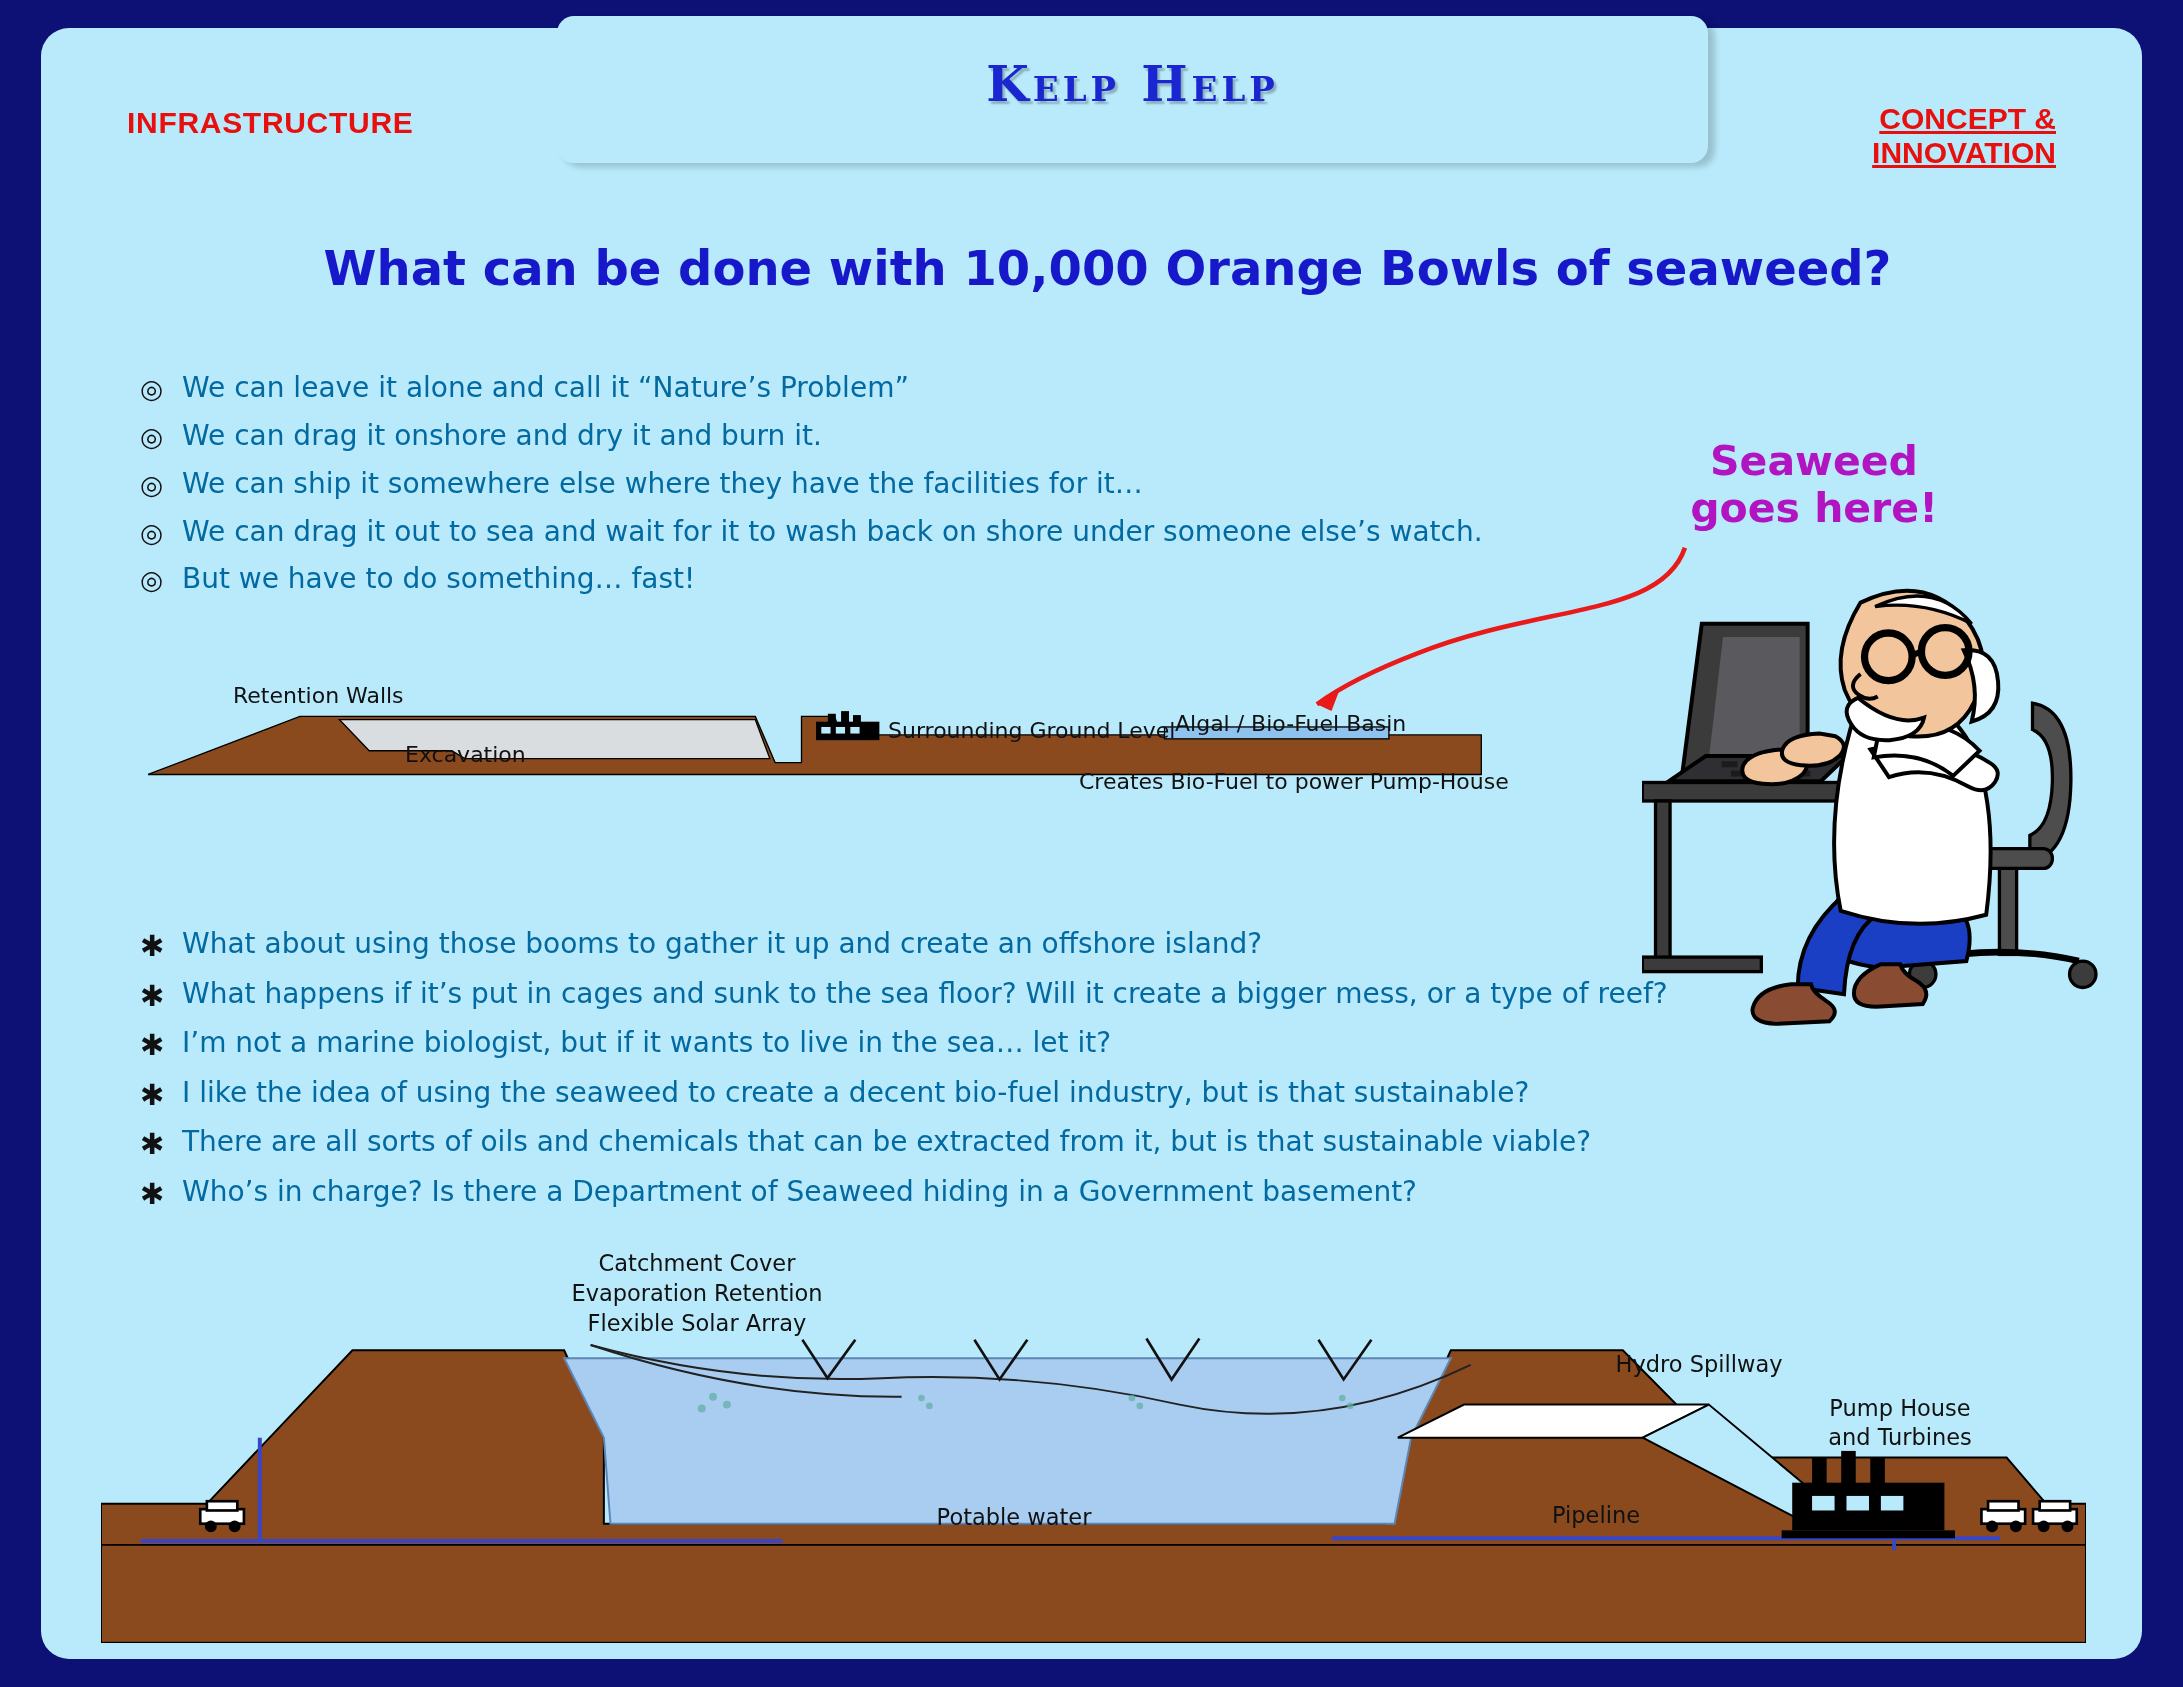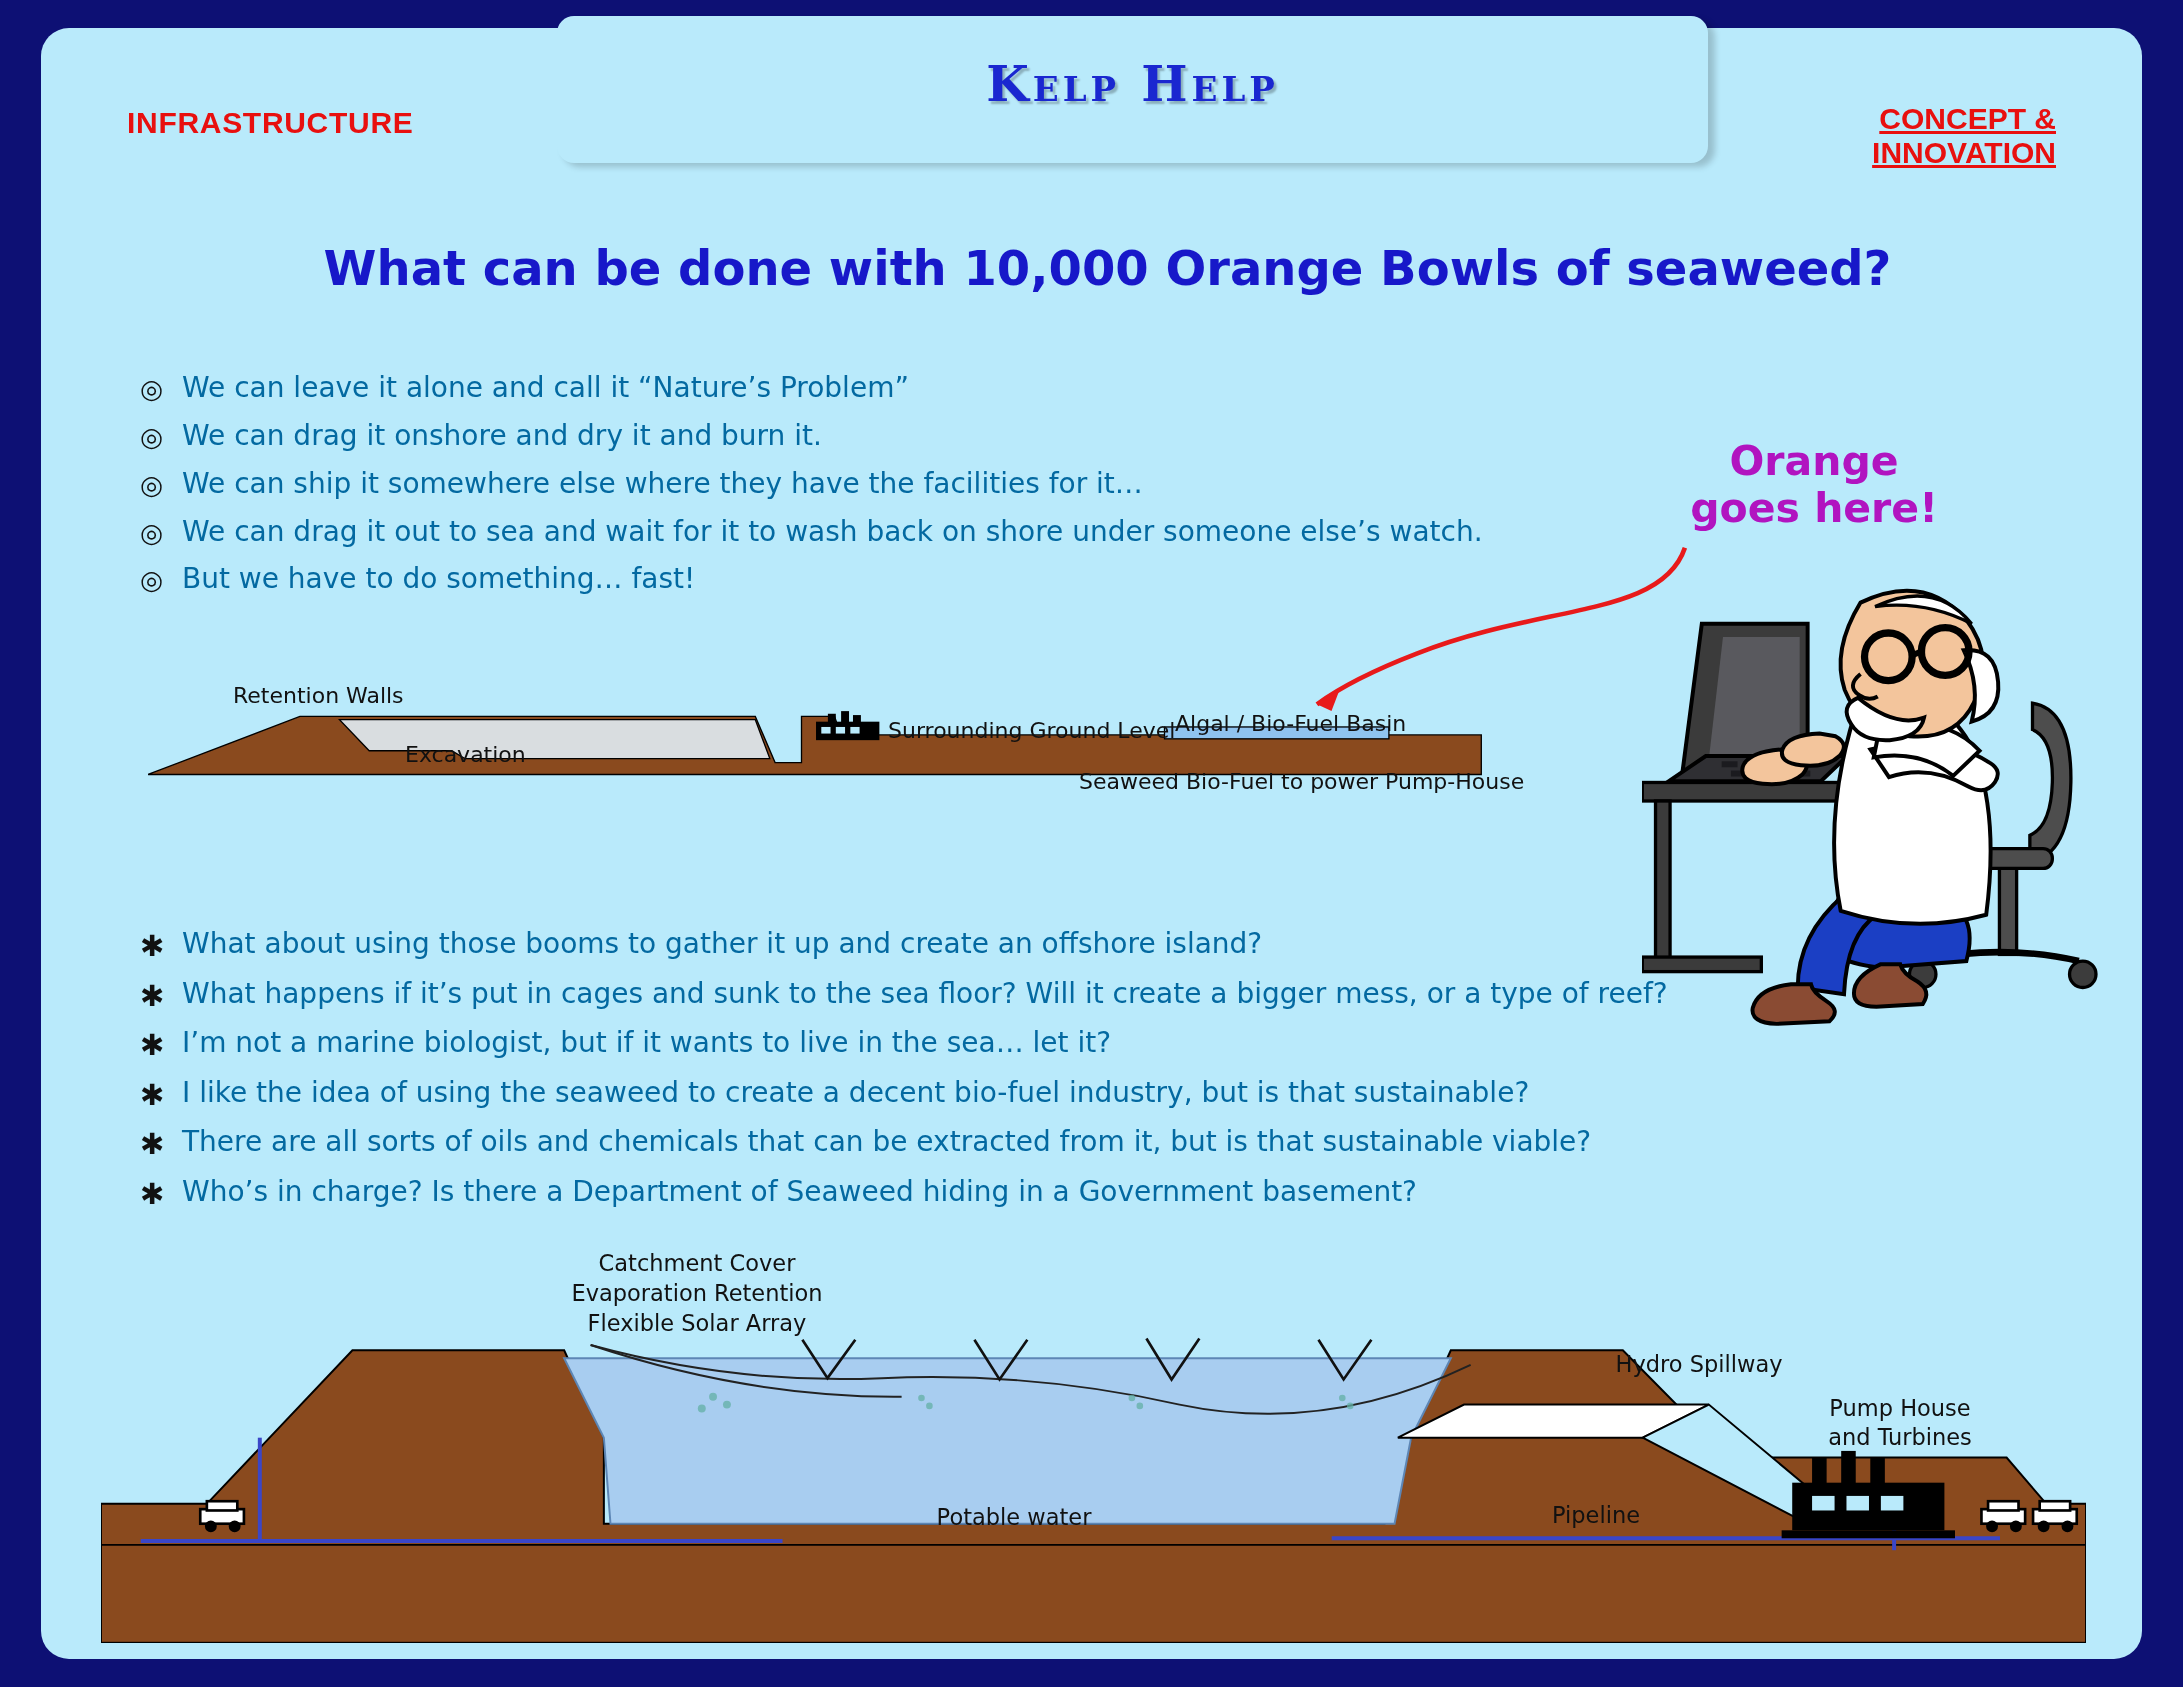--- a/index.html
+++ b/index.html
@@ -190,21 +190,21 @@
       <div class="marker">◎</div>
       <div class="txt">We can drag it out to sea and wait for it to wash back on shore under someone else’s watch.</div>
     </div>
     <div class="row">
       <div class="marker">◎</div>
       <div class="txt">But we have to do something… fast!</div>
     </div>
   </div>
 
   <div class="annot">
-    <span>Orange</span><br>
+    <span>Seaweed</span><br>
     <span>goes here!</span>
   </div>
   <svg style="position:absolute;left:1158px;top:490px;width:516px;height:218px" viewBox="0 0 780 330">
     <path d="M735,45 C700,150 520,130 330,205 C260,232 215,255 178,282" stroke="#e81a1a" stroke-width="7" fill="none"></path>
     <path d="M178,282 L213,258 L200,292 Z" fill="#e81a1a"></path>
   </svg>
 
   <div class="diagram1">
     <svg width="1389" height="132" viewBox="0 0 2100 200">
 
@@ -222,21 +222,21 @@
         <rect x="1078" y="38" width="12" height="12" fill="#000"></rect>
         <rect x="1030" y="56" width="14" height="10" fill="#b9eafb"></rect>
         <rect x="1052" y="56" width="14" height="10" fill="#b9eafb"></rect>
         <rect x="1074" y="56" width="14" height="10" fill="#b9eafb"></rect>
       </g>
     </svg>
     <div class="d1-label" style="left:93px;top:-6.6px">Retention Walls</div>
     <div class="d1-label" style="left:265px;top:52px">Excavation</div>
     <div class="d1-label" style="left:748px;top:28px">Surrounding Ground Level</div>
     <div class="d1-label" style="left:1035px;top:21px">Algal / Bio-Fuel Basin</div>
-    <div class="d1-label" style="left:939px;top:79px">Seaweed Bio-Fuel to power Pump-House</div>
+    <div class="d1-label" style="left:939px;top:79px">Creates Bio-Fuel to power Pump-House</div>
   </div>
 
   <svg class="scientist" viewBox="0 0 740 880">
 
     <g>
       <path d="M590,230 q60,10 58,120 q-2,110 -62,120 l0,-40 q32,-14 34,-80 q2,-66 -30,-80 Z" fill="#4d4d4d" stroke="#000" stroke-width="5"></path>
       <rect x="540" y="470" width="26" height="140" fill="#4d4d4d" stroke="#000" stroke-width="5"></rect>
       <path d="M420,618 q130,-24 240,2" stroke="#000" stroke-width="10" fill="none"></path>
       <circle cx="424" cy="640" r="20" fill="#3c3c3c" stroke="#000" stroke-width="5"></circle>
       <circle cx="666" cy="640" r="20" fill="#3c3c3c" stroke="#000" stroke-width="5"></circle>

